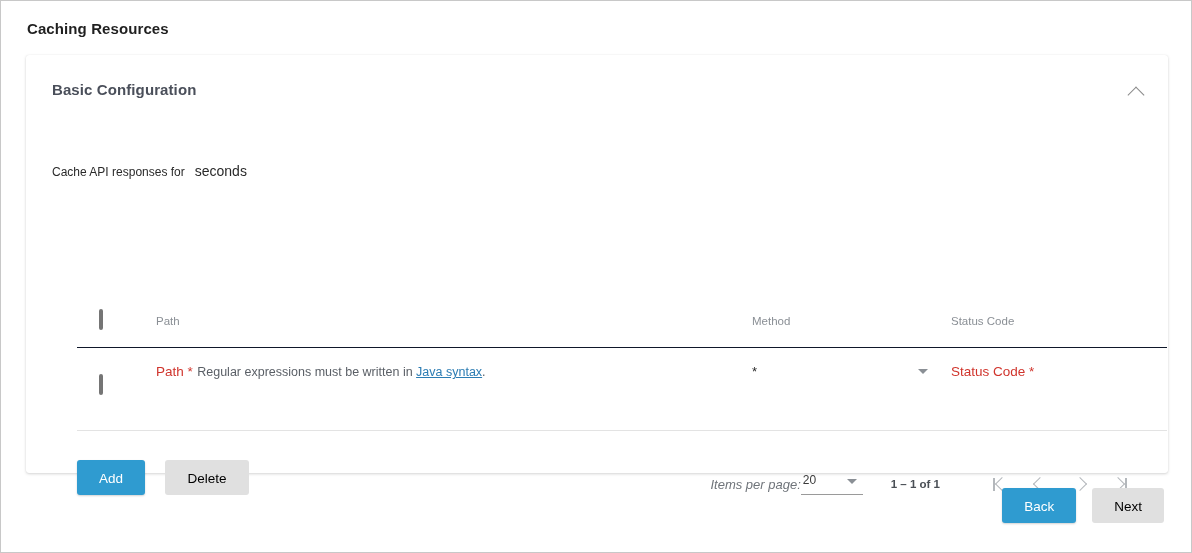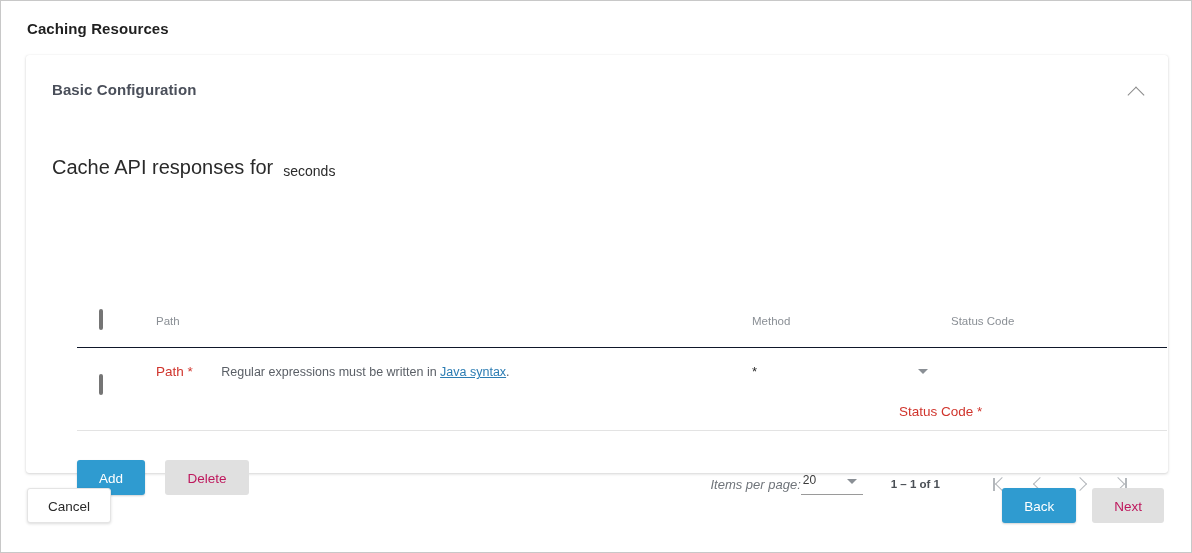--- a/index.html
+++ b/index.html
@@ -87,21 +87,21 @@
   
   .ttl-row {
     position: absolute;
     left: 26px;
     top: 88px;
     height: 40px;
     display: flex;
     align-items: flex-end;
   }
   .ttl-label-pre {
-    font-size: 20px;
+    font-size: 12px;
     color: #2a2a2a;
     padding-bottom: 4px;
   }
   .ttl-field {
     position: relative;
     width: 110px;
     height: 36px;
     margin-left: 8px;
   }
   .ttl-float-label {
@@ -243,30 +243,29 @@
   .fld-label.err { color: #d0342c; }
   .fld-underline {
     height: 0;
     border-bottom: 2px solid #c9302c;
     margin-top: 21px;
   }
   .fld-hint {
     margin-top: 7px;
     font-size: 12.5px;
     color: #5a5f66;
-    margin-left: 24px;
   }
   .fld-hint a {
     color: #2b7cb3;
     text-decoration: underline;
   }
 
   .fld-path   { left: 79px;  width: 554px; }
   .fld-method { left: 675px; width: 182px; }
-  .fld-status { left: 822px; width: 183px; margin-top: 40px; }
+  .fld-status { left: 874px; width: 183px; }
 
   .sel-value {
     font-size: 13px;
     color: #2a2a2a;
     line-height: 16px;
   }
   .sel-underline {
     height: 0;
     border-bottom: 1px solid #9a9a9a;
     margin-top: 21px;
@@ -301,21 +300,21 @@
     cursor: pointer;
     text-align: center;
   }
   .btn-primary {
     background: #2f9bd0;
     color: #ffffff;
     box-shadow: 0 1px 2px rgba(0,0,0,0.18);
   }
   .btn-disabled {
     background: #e0e0e0;
-    color: #be185d;
+    color: #000000;
     cursor: default;
     margin-left: 16px;
   }
 
   
   .paginator {
     position: absolute;
     right: 28px;
     top: 412px;
     display: flex;
@@ -501,22 +500,19 @@
         </span>
         <span class="pg-btn">
           <span class="arrow-r"></span>
           <span class="bar-r"></span>
         </span>
       </span>
     </div>
 
   </div>
 
-  <div class="footer-cancel">
-    <button class="btn-cancel">Cancel</button>
-  </div>
 
   <div class="footer-right">
     <button class="btn btn-primary">Back</button>
     <button class="btn btn-disabled">Next</button>
   </div>
 
 </div>
 
 </body></html>

